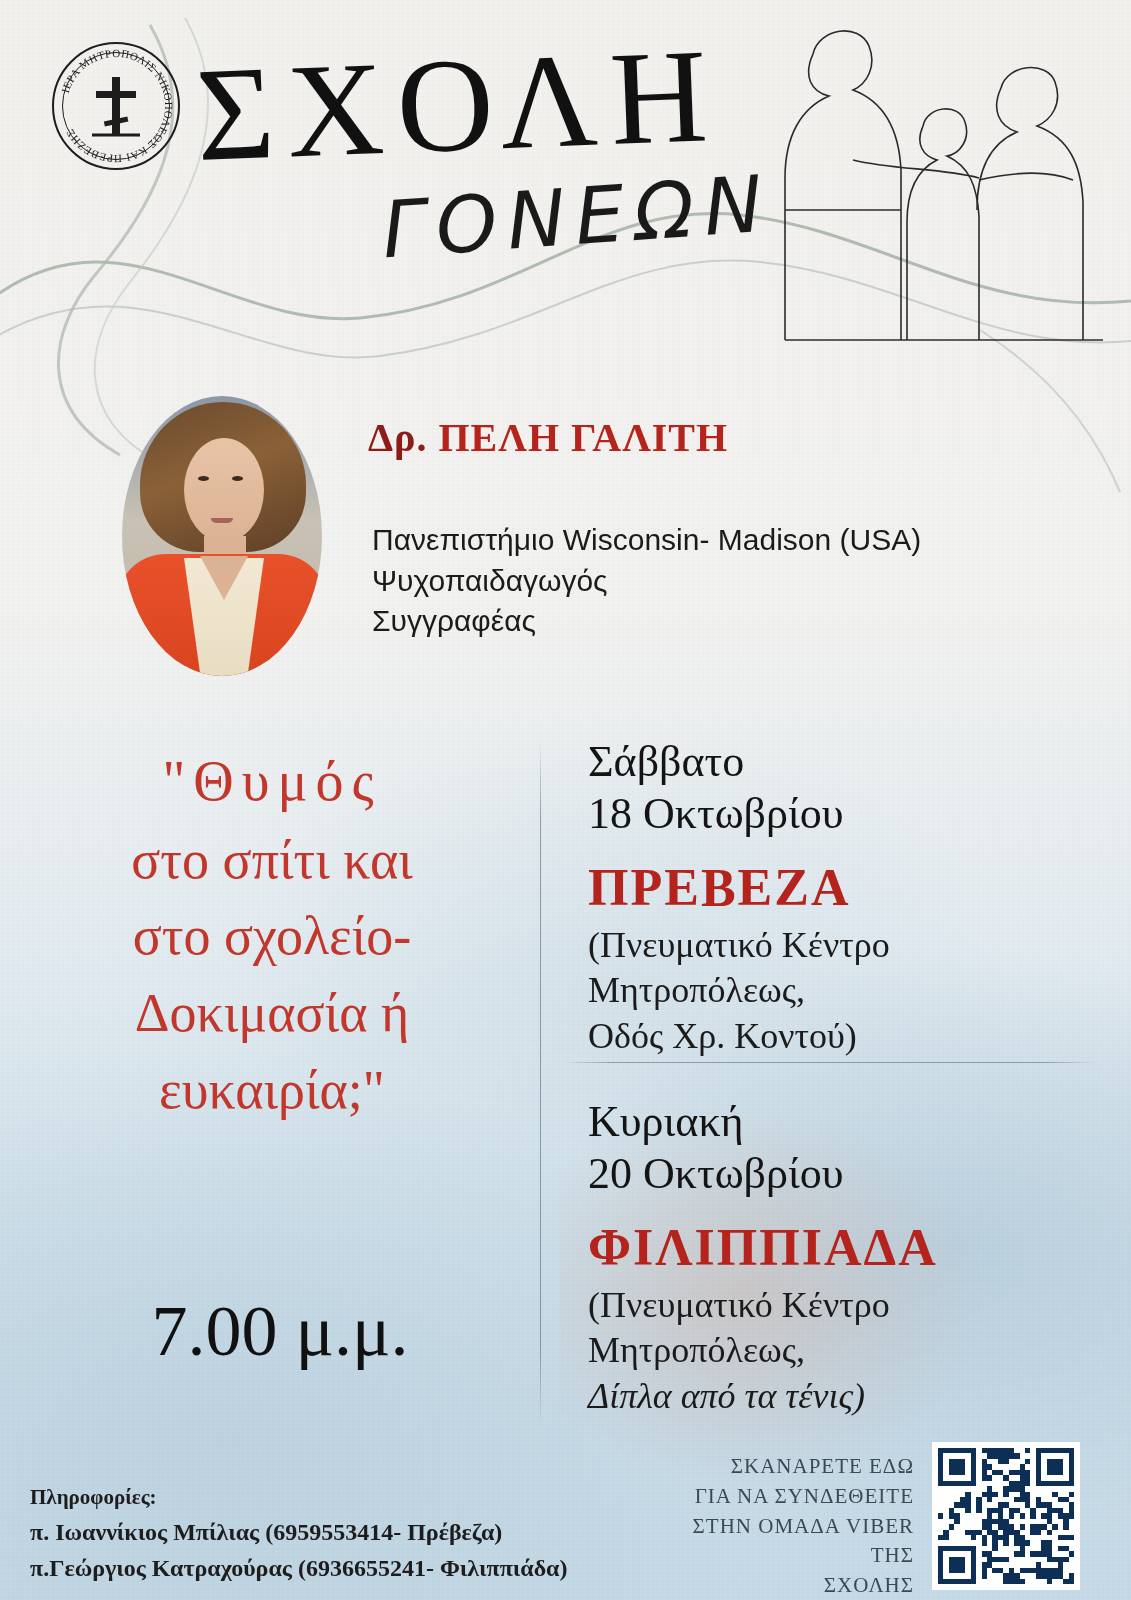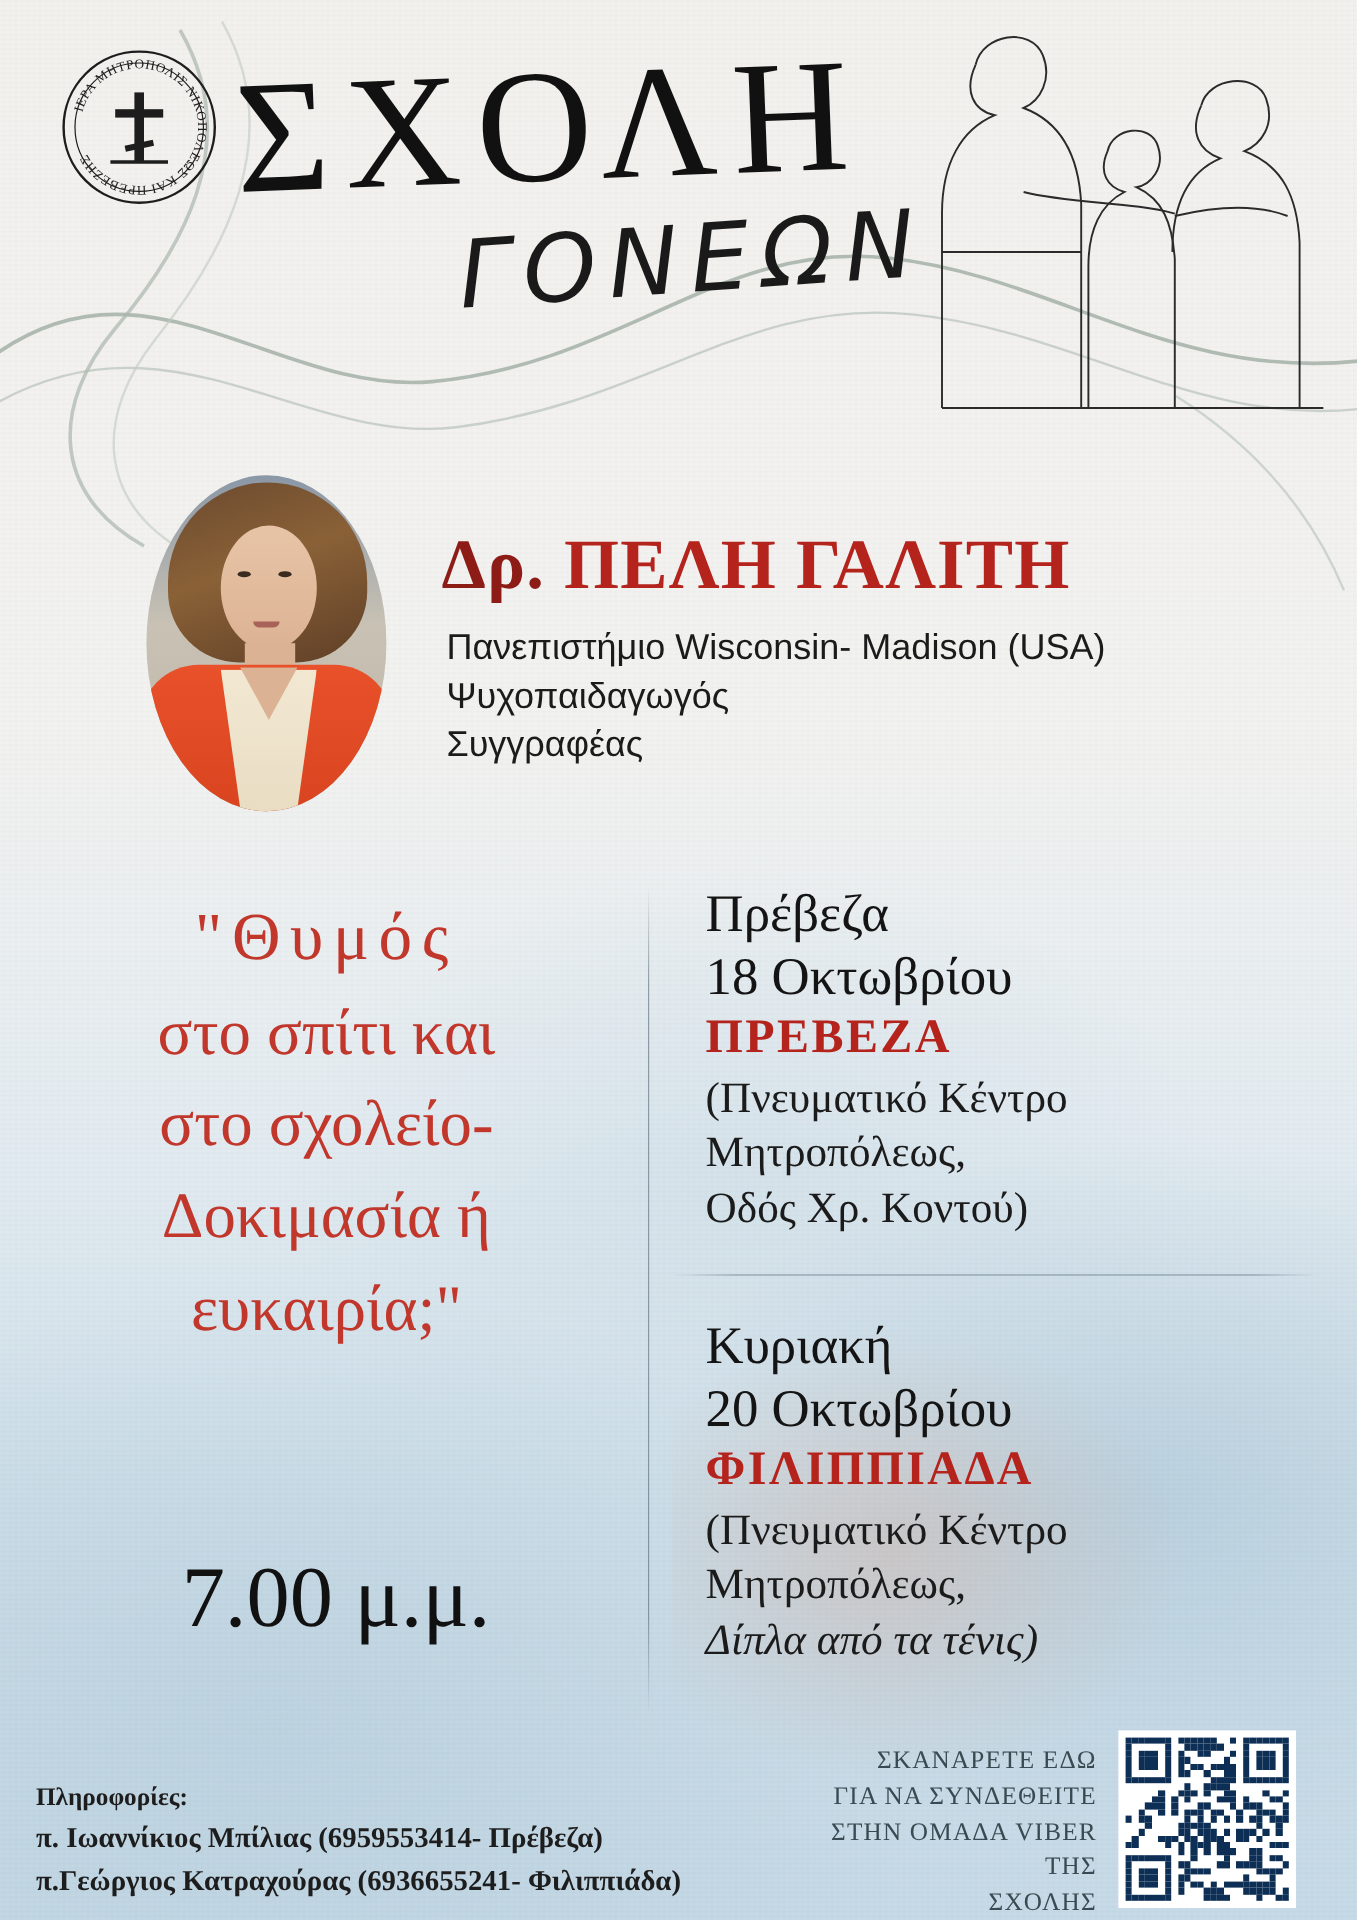--- a/index.html
+++ b/index.html
@@ -155,23 +155,23 @@
     clip-path: polygon(0 0, 100% 0, 78% 100%, 22% 100%);
   }
   .portrait .vneck {
     position: absolute; left: 78px; top: 160px; width: 48px; height: 44px;
     background: #dcb294;
     clip-path: polygon(0 0, 100% 0, 50% 100%);
   }
 
   .speaker-name {
     position: absolute;
-    left: 368px; top: 436px;
+    left: 368px; top: 414px;
     font-family: "Liberation Serif", serif;
-    font-size: 59px;
+    font-size: 40px;
     font-weight: bold;
     color: #b5231d;
     letter-spacing: 1px;
   }
   .speaker-name .dr {
     color: #8d1b16;
   }
   .speaker-lines {
     position: absolute;
     left: 372px; top: 520px;
@@ -215,25 +215,25 @@
     left: 588px;
     width: 510px;
     font-family: "Liberation Serif", serif;
     color: #141414;
   }
   .event .day {
     font-size: 44px;
     line-height: 1.18;
   }
   .event .city {
-    font-size: 40px;
+    font-size: 52px;
     font-weight: bold;
     color: #b5231d;
     letter-spacing: 2px;
-    margin-top: 0;
+    margin-top: 18px;
   }
   .event .venue {
     font-size: 36px;
     line-height: 1.26;
     margin-top: 6px;
     color: #1b1b1b;
   }
   .divider-h {
     position: absolute;
     left: 560px; top: 1062px;
@@ -361,21 +361,21 @@
   <div class="topic">
     <div class="l1">"Θυμός</div>
     <div>στο σπίτι και</div>
     <div>στο σχολείο-</div>
     <div>Δοκιμασία ή</div>
     <div>ευκαιρία;"</div>
   </div>
   <div class="time">7.00 μ.μ.</div>
 
   <div class="event" style="top:736px;">
-    <div class="day">Πρέβεζα</div>
+    <div class="day">Σάββατο</div>
     <div class="day">18 Οκτωβρίου</div>
     <div class="city">ΠΡΕΒΕΖΑ</div>
     <div class="venue">
       <div>(Πνευματικό Κέντρο Μητροπόλεως,</div>
       <div>Οδός Χρ. Κοντού)</div>
     </div>
   </div>
 
   <div class="event" style="top:1096px;">
     <div class="day">Κυριακή</div>

